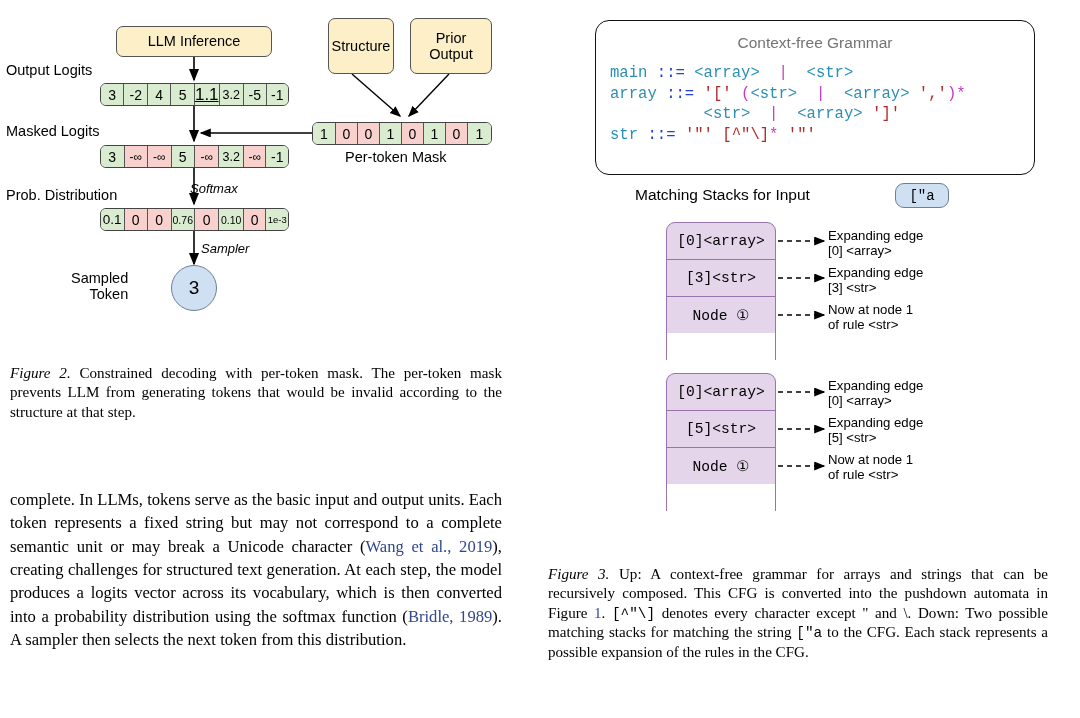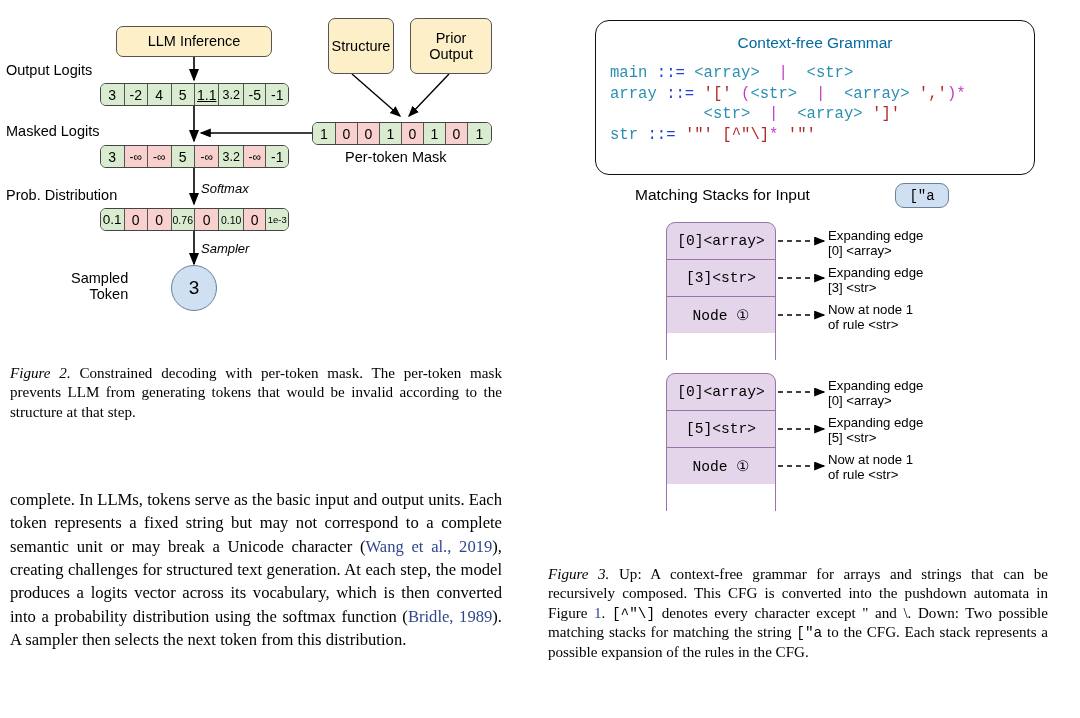--- a/index.html
+++ b/index.html
@@ -115,21 +115,21 @@
     border:1.7px solid #111;
     border-radius:14px;
     background:#fff;
     box-sizing:border-box;
   }
   .cfgtitle{
     position:absolute;
     width:100%;
     text-align:center;
     font-family:"Liberation Sans", sans-serif;
-    font-size:15.5px;color:#0369a1;
+    font-size:15.5px;color:#737373;
   }
   .grammar{
     position:absolute;
     font-family:"Liberation Mono", monospace;
     font-size:15.6px;
     line-height:1.33;
     white-space:pre;
     color:#000;
   }
   .gk{color:#2b8fb3;}   
@@ -226,42 +226,42 @@
 Output</span>
     </div>
 
     <div class="rowlabel" style="left:6px;top:63px;">Output Logits</div>
 
     <div class="vec" id="vec-output-logits" style="left:100px;top:83px;width:189px;height:23px;">
         <div class="cell g" style="width: 24px; font-size: 14px;">3</div>
         <div class="cell g" style="width: 24px; font-size: 14px;">-2</div>
         <div class="cell g" style="width: 24px; font-size: 14px;">4</div>
         <div class="cell g" style="width: 24px; font-size: 14px;">5</div>
-        <div class="cell g" style="width: 25px; font-size: 14px; text-decoration: underline;">1.1</div>
+        <div class="cell g" style="width: 25px; font-size: 17px; text-decoration: underline;">1.1</div>
         <div class="cell g" style="width: 25px; font-size: 12.5px;">3.2</div>
         <div class="cell g" style="width: 23px; font-size: 14px;">-5</div>
         <div class="cell g" style="width: 22px; font-size: 14px;">-1</div>
       </div>
 
     <div class="rowlabel" style="left:6px;top:124px;">Masked Logits</div>
 
     <div class="vec" id="vec-masked-logits" style="left:100px;top:145px;width:189px;height:23px;">
         <div class="cell g" style="width: 24px; font-size: 14px;">3</div>
         <div class="cell r" style="width: 24px; font-size: 12px;">-∞</div>
         <div class="cell r" style="width: 24px; font-size: 12px;">-∞</div>
         <div class="cell g" style="width: 24px; font-size: 14px;">5</div>
         <div class="cell r" style="width: 25px; font-size: 12px;">-∞</div>
         <div class="cell g" style="width: 25px; font-size: 12.5px;">3.2</div>
         <div class="cell r" style="width: 23px; font-size: 12px;">-∞</div>
         <div class="cell g" style="width: 22px; font-size: 14px;">-1</div>
       </div>
 
     <div class="rowlabel" style="left:6px;top:188px;">Prob. Distribution</div>
 
-    <div class="oplabel" style="left:201px;top:181px;">Softmax</div>
+    <div class="oplabel" style="left:190px;top:181px;">Softmax</div>
 
     <div class="vec" id="vec-prob-distribution" style="left:100px;top:208px;width:189px;height:23px;">
         <div class="cell g" style="width: 24px; font-size: 13.5px;">0.1</div>
         <div class="cell r" style="width: 24px; font-size: 14px;">0</div>
         <div class="cell r" style="width: 24px; font-size: 14px;">0</div>
         <div class="cell g" style="width: 24px; font-size: 10.5px;">0.76</div>
         <div class="cell r" style="width: 25px; font-size: 14px;">0</div>
         <div class="cell g" style="width: 25px; font-size: 10.5px;">0.10</div>
         <div class="cell r" style="width: 23px; font-size: 14px;">0</div>
         <div class="cell g" style="width: 22px; font-size: 9.5px;">1e-3</div>

